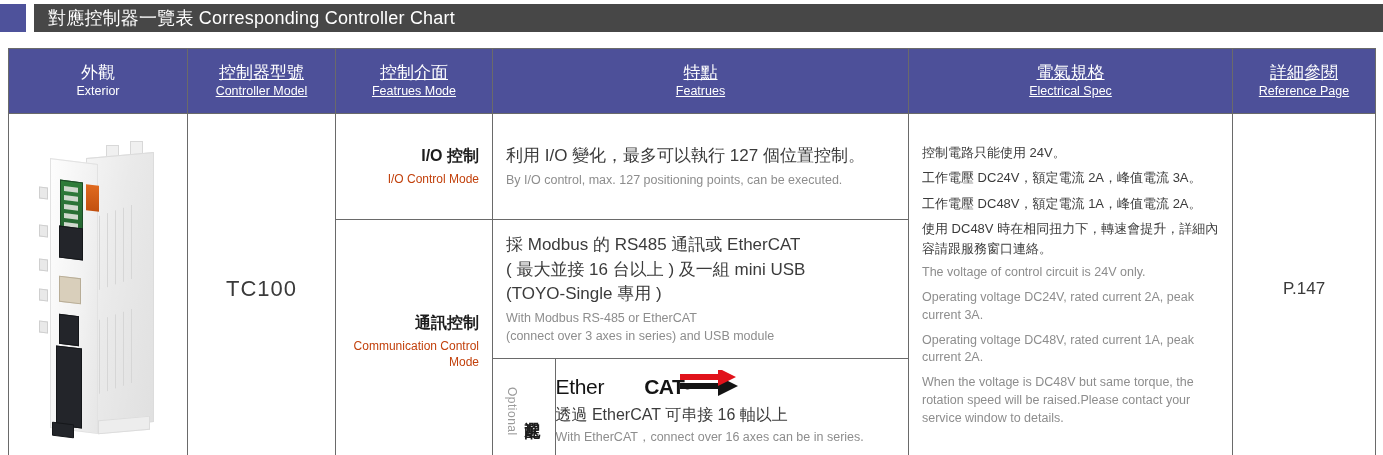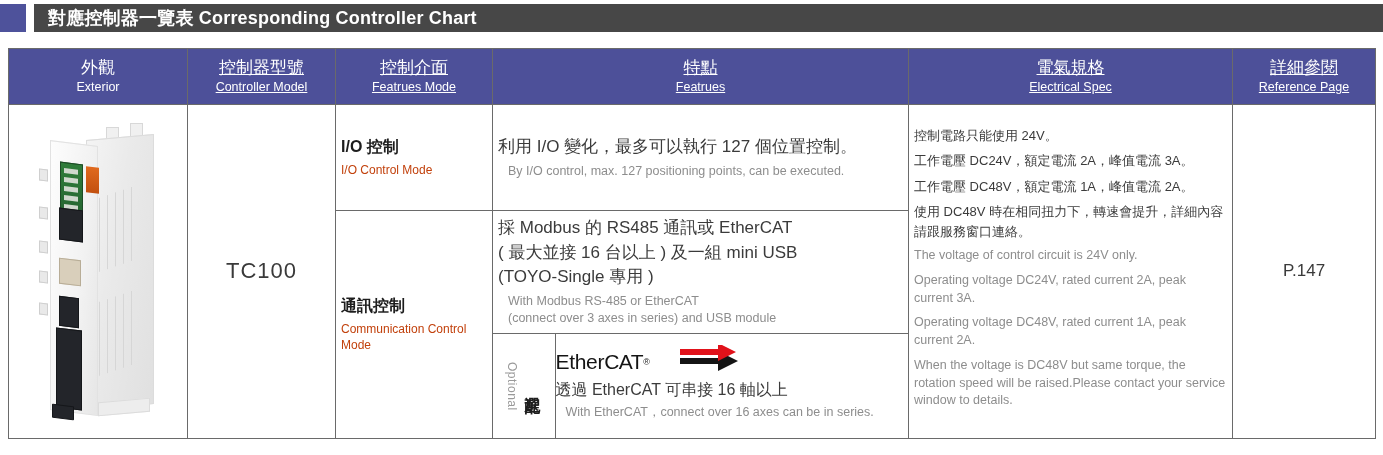--- a/index.html
+++ b/index.html
@@ -35,36 +35,36 @@
     flex: 1 1 auto;
     background: #474747;
     display: flex;
     align-items: center;
     padding-left: 14px;
     box-sizing: border-box;
   }
   .title-text {
     color: #ffffff;
     font-size: 18px;
-    font-weight: bold;
+    font-weight: normal;
     letter-spacing: 0.2px;
     white-space: nowrap;
   }
 
   
   .chart-table {
     position: absolute;
     left: 8px; top: 48px;
     width: 1367px;
     border-collapse: collapse;
     table-layout: fixed;
   }
   .chart-table td, .chart-table th {
     border: 1px solid #6a6a6a;
-    padding: 5px;
+    padding: 13px;
     vertical-align: middle;
     box-sizing: border-box;
   }
   thead th {
     background: #4d5099;
     color: #ffffff;
     height: 56px;
     text-align: center;
     font-weight: normal;
     border-color: #4d5099;
@@ -158,27 +158,27 @@
     width: 7px; height: 10px;
     background: #e9e9e9;
     border: 1px solid #cfcfcf;
     transform: skewY(7deg);
   }
 
   
   .model-text   { font-size: 22px; color: #3a3a3a; text-align: center; letter-spacing: 1px; }
   .ref-text     { font-size: 17px; color: #3a3a3a; text-align: center; }
 
-  .mode-cell { text-align: left; padding: 8px 6px; }
+  .mode-cell { text-align: right; padding: 8px 6px; }
   .mode-cn { font-size: 16px; font-weight: bold; color: #1d1d1d; display: block; margin-bottom: 4px; }
   .mode-en { font-size: 12px; color: #c2410c; display: block; line-height: 1.35; }
 
   .feat-cell { padding: 10px 12px; vertical-align: middle; }
   .feat-cn { font-size: 17px; color: #3b3b3b; line-height: 1.45; }
-  .feat-en { font-size: 12.5px; color: #8d8d8d; line-height: 1.4; margin-top: 3px; margin-left: 10px; }
+  .feat-en { font-size: 12.5px; color: #8d8d8d; line-height: 1.4; margin-top: 3px; }
 
   .spec-cell { padding: 8px 10px; vertical-align: top; }
   .spec-cn { font-size: 13px; color: #3b3b3b; line-height: 1.5; margin-bottom: 6px; }
   .spec-en { font-size: 12.5px; color: #8d8d8d; line-height: 1.42; margin-bottom: 7px; }
 
   
   .sub-table {
     width: 100%;
     border-collapse: collapse;
     table-layout: fixed;
@@ -207,21 +207,21 @@
     writing-mode: vertical-rl;
     font-size: 12px; color: #9a9a9a;
     letter-spacing: 0.5px;
   }
   .ether-cell { padding: 6px 0 6px 12px; }
   .ether-logo { position: relative; height: 26px; margin-bottom: 2px; }
   .ether-word {
     font-size: 21px; color: #141414; letter-spacing: -0.3px;
     font-family: "Liberation Sans", sans-serif;
   }
-  .ether-word b { font-weight: normal; letter-spacing: -0.5px; }
+  .ether-word b { font-weight: bold; letter-spacing: -0.5px; margin-left: 40px; }
   .ether-reg { font-size: 9px; vertical-align: 4px; }
   .ether-arrows {
     position: absolute; left: 122px; top: -5px;
     width: 62px; height: 30px;
   }
 </style>
 </head>
 <body>
 
 <div class="title-bar">

